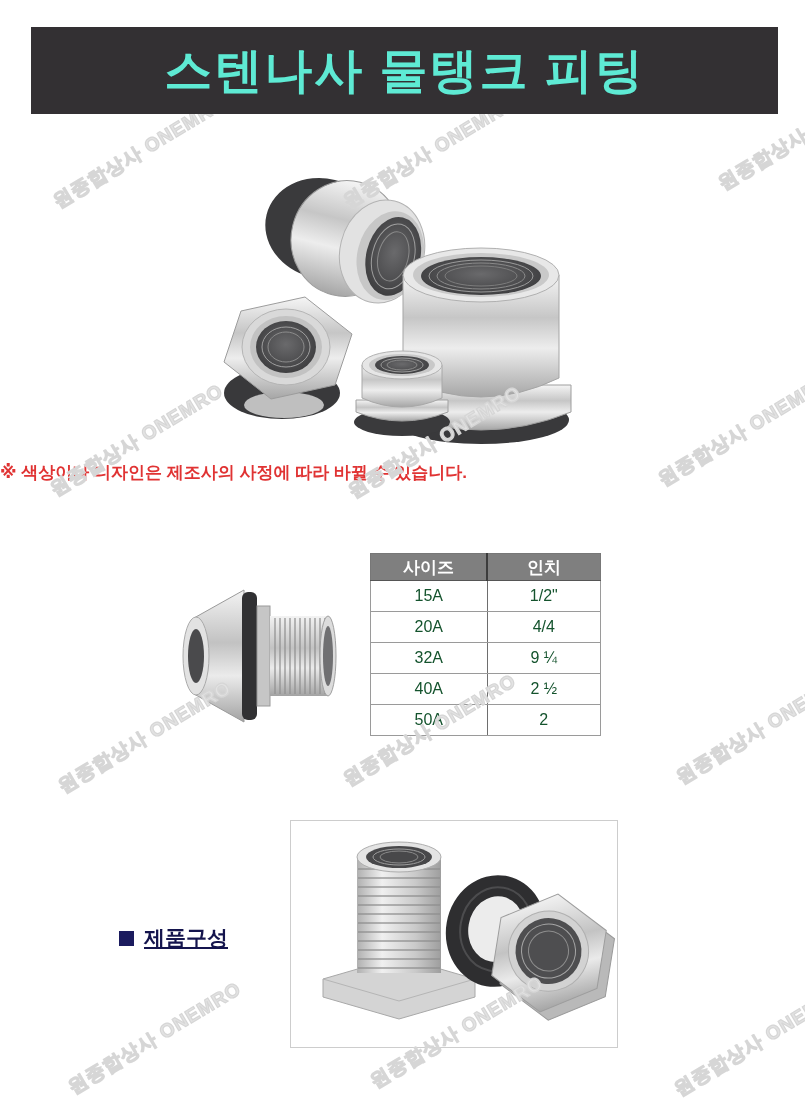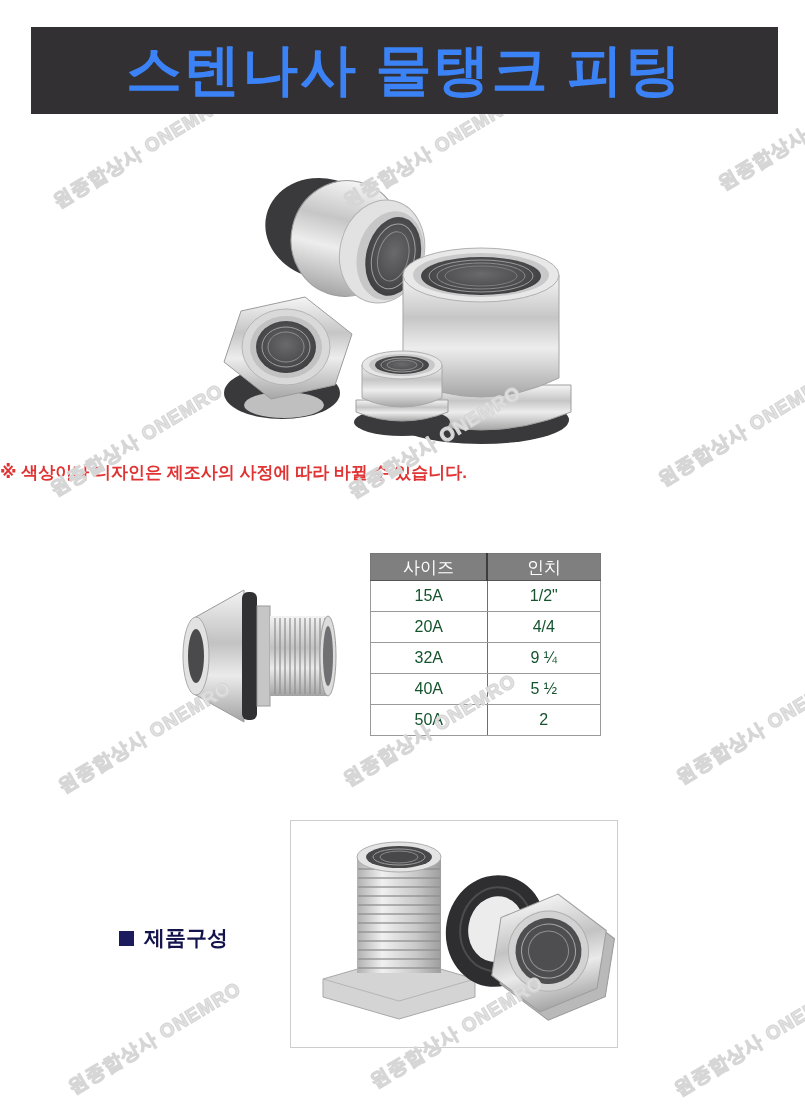--- a/index.html
+++ b/index.html
@@ -16,21 +16,21 @@
     transform:rotate(-31deg);transform-origin:0 50%;
   }
 
   
   .banner{
     position:absolute;left:31px;top:27px;width:747px;height:87px;
     background:#333033;z-index:20;
     display:flex;align-items:center;justify-content:center;
   }
   .banner h1{
-    margin:16px;color:#3b82f6;font-size:56px;font-weight:bold;letter-spacing:2px;
+    margin:16px;color:#5eead4;font-size:48px;font-weight:bold;letter-spacing:2px;
   }
 
   
   .photo-main{position:absolute;left:170px;top:150px;width:460px;height:305px;z-index:5;}
   .photo-side{position:absolute;left:158px;top:556px;width:200px;height:200px;z-index:5;}
   .photo-box{
     position:absolute;left:290px;top:820px;width:326px;height:226px;
     border:1px solid #cdcdcd;background:#ffffff;z-index:5;
   }
   .photo-main svg,.photo-side svg,.photo-box svg{display:block;width:100%;height:100%;}
@@ -40,35 +40,35 @@
     position:absolute;left:0;top:461px;width:805px;margin:0;
     color:#e03333;font-size:17px;font-weight:600;z-index:8;
   }
 
   
   .size-table{
     position:absolute;left:370px;top:553px;width:231px;z-index:6;
     border-collapse:collapse;background:transparent;
   }
   .size-table th{
-    background:#7f7f7f;color:#ffffff;font-size:17px;font-weight:normal;
+    background:#7f7f7f;color:#ffffff;font-size:17px;font-weight:bold;
     height:24px;border:1px solid #777777;border-bottom:1px solid #555555;
   }
   .size-table th:first-child{border-right:2px solid #3c3c3c;width:113px;}
   .size-table td{
     height:28px;text-align:center;font-size:16px;color:#14532d;
     border:1px solid #9a9a9a;background:transparent;
   }
   .size-table td:first-child{border-right:1px solid #6e6e6e;}
 
   
   .comp-heading{
     position:absolute;left:119px;top:924px;z-index:8;
     display:flex;align-items:center;gap:10px;
-    color:#14144d;font-size:21px;font-weight:bold;
+    color:#14144d;font-size:21px;font-weight:bold;text-decoration:underline;
   }
   .comp-heading .sq{width:15px;height:15px;background:#1b1b5e;display:inline-block;}
 </style>
 </head>
 <body>
 
 <div class="page">
 
   <span class="wm" style="left:55px;top:190px">원종합상사 ONEMRO</span>
   <span class="wm" style="left:345px;top:190px">원종합상사 ONEMRO</span>
@@ -189,21 +189,21 @@
       <tr>
         <td>20A</td>
         <td>4/4</td>
       </tr>
       <tr>
         <td>32A</td>
         <td>9 ¼</td>
       </tr>
       <tr>
         <td>40A</td>
-        <td>5 ½</td>
+        <td>2 ½</td>
       </tr>
       <tr>
         <td>50A</td>
         <td>2</td>
       </tr>
     </tbody>
   </table>
 
   <div class="comp-heading">
     <span class="sq"></span>

